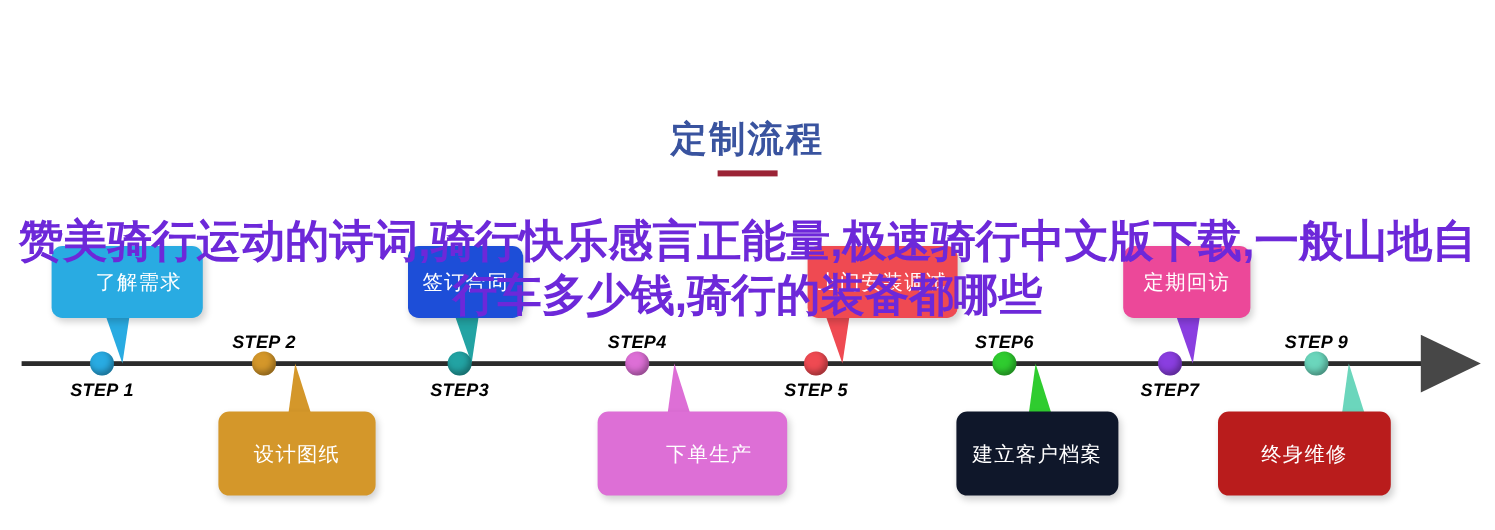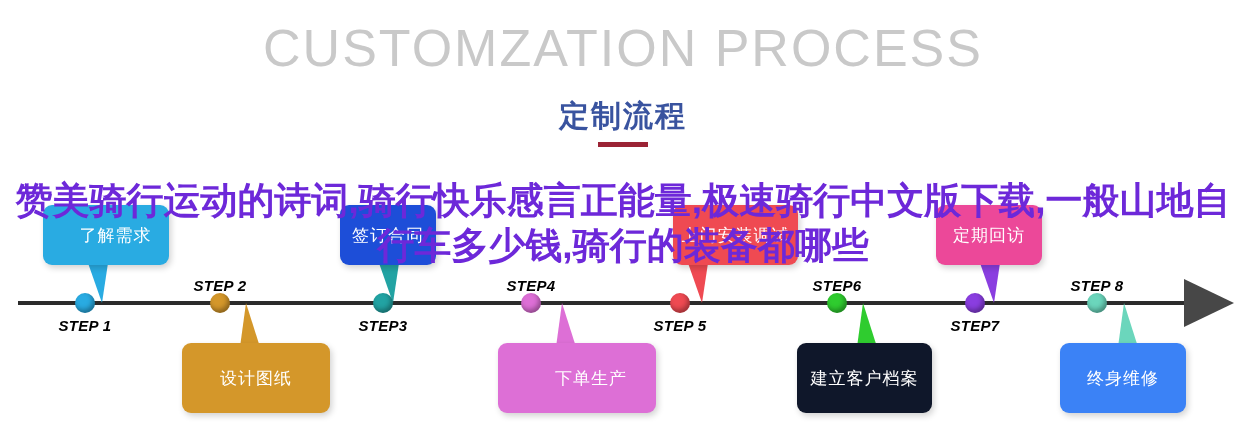--- a/index.html
+++ b/index.html
@@ -91,35 +91,34 @@
     letter-spacing:0px;
     z-index:40;
     pointer-events:none;
   }
 </style>
 </head>
 <body>
 
 <div id="stage">
 
-  <div class="title-en">CUSTOMZATION PROCESS</div>
   <div class="title-cn">定制流程</div>
   <div class="title-rule"></div>
 
   <div class="axis"></div>
   <div class="axis-arrow"></div>
 
   <div id="steps-layer">
       <div class="dot" style="left: 85px; top: 303px; background: rgb(41, 171, 226);"></div>
       <div class="step-label" style="left: 85px; top: 317px;">STEP 1</div>
       <div class="callout" style="left: 43px; top: 205px; width: 107px; height: 60px; background: rgb(41, 171, 226); padding-left: 19px;">了解需求</div>
       <div class="tail" style="left: 87.85px; top: 263px; border-left: 14px solid transparent; border-right: 6px solid transparent; border-top: 40px solid rgb(41, 171, 226);"></div>
       <div class="dot" style="left: 220px; top: 303px; background: rgb(212, 151, 42);"></div>
       <div class="step-label" style="left: 220px; top: 277px;">STEP 2</div>
-      <div class="callout" style="left: 182px; top: 343px; width: 148px; height: 70px; background: rgb(212, 151, 42); text-align: right;">设计图纸</div>
+      <div class="callout" style="left: 182px; top: 343px; width: 131px; height: 70px; background: rgb(212, 151, 42); text-align: right;">设计图纸</div>
       <div class="tail" style="left: 240.05px; top: 303px; border-left: 6px solid transparent; border-right: 14px solid transparent; border-bottom: 44px solid rgb(212, 151, 42);"></div>
       <div class="dot" style="left: 383px; top: 303px; background: rgb(34, 163, 163);"></div>
       <div class="step-label" style="left: 383px; top: 317px;">STEP3</div>
       <div class="callout" style="left: 340px; top: 205px; width: 96px; height: 60px; background: #1d4ed8;">签订合同</div>
       <div class="tail" style="left: 378.8px; top: 263px; border-left: 14px solid transparent; border-right: 6px solid transparent; border-top: 40px solid rgb(34, 163, 163);"></div>
       <div class="dot" style="left: 531px; top: 303px; background: rgb(221, 111, 214);"></div>
       <div class="step-label" style="left: 531px; top: 277px;">STEP4</div>
       <div class="callout" style="left: 498px; top: 343px; width: 130px; height: 70px; background: rgb(221, 111, 214); padding-left: 28px;">下单生产</div>
       <div class="tail" style="left: 555.5px; top: 303px; border-left: 6px solid transparent; border-right: 14px solid transparent; border-bottom: 44px solid rgb(221, 111, 214);"></div>
       <div class="dot" style="left: 680px; top: 303px; background: rgb(239, 74, 82);"></div>
@@ -128,19 +127,19 @@
       <div class="tail" style="left: 687.75px; top: 263px; border-left: 14px solid transparent; border-right: 6px solid transparent; border-top: 40px solid rgb(239, 74, 82);"></div>
       <div class="dot" style="left: 837px; top: 303px; background: rgb(47, 204, 47);"></div>
       <div class="step-label" style="left: 837px; top: 277px;">STEP6</div>
       <div class="callout" style="left: 797px; top: 343px; width: 135px; height: 70px; background: #0f172a;">建立客户档案</div>
       <div class="tail" style="left: 857.25px; top: 303px; border-left: 6px solid transparent; border-right: 14px solid transparent; border-bottom: 44px solid rgb(47, 204, 47);"></div>
       <div class="dot" style="left: 975px; top: 303px; background: rgb(138, 62, 224);"></div>
       <div class="step-label" style="left: 975px; top: 317px;">STEP7</div>
       <div class="callout" style="left: 936px; top: 205px; width: 106px; height: 60px; background: #ec4899;">定期回访</div>
       <div class="tail" style="left: 980.3px; top: 263px; border-left: 14px solid transparent; border-right: 6px solid transparent; border-top: 40px solid rgb(138, 62, 224);"></div>
       <div class="dot" style="left: 1097px; top: 303px; background: rgb(107, 214, 188);"></div>
-      <div class="step-label" style="left: 1097px; top: 277px;">STEP 8</div>
-      <div class="callout" style="left: 1060px; top: 343px; width: 126px; height: 70px; background: #3b82f6;">终身维修</div>
+      <div class="step-label" style="left: 1097px; top: 277px;">STEP 9</div>
+      <div class="callout" style="left: 1015px; top: 343px; width: 144px; height: 70px; background: #b91c1c;">终身维修</div>
       <div class="tail" style="left: 1117.5px; top: 303px; border-left: 6px solid transparent; border-right: 14px solid transparent; border-bottom: 44px solid rgb(107, 214, 188);"></div>
     </div>
 
   <div class="overlay">赞美骑行运动的诗词,骑行快乐感言正能量,极速骑行中文版下载,一般山地自行车多少钱,骑行的装备都哪些</div>
 </div>
 
 </body></html>

